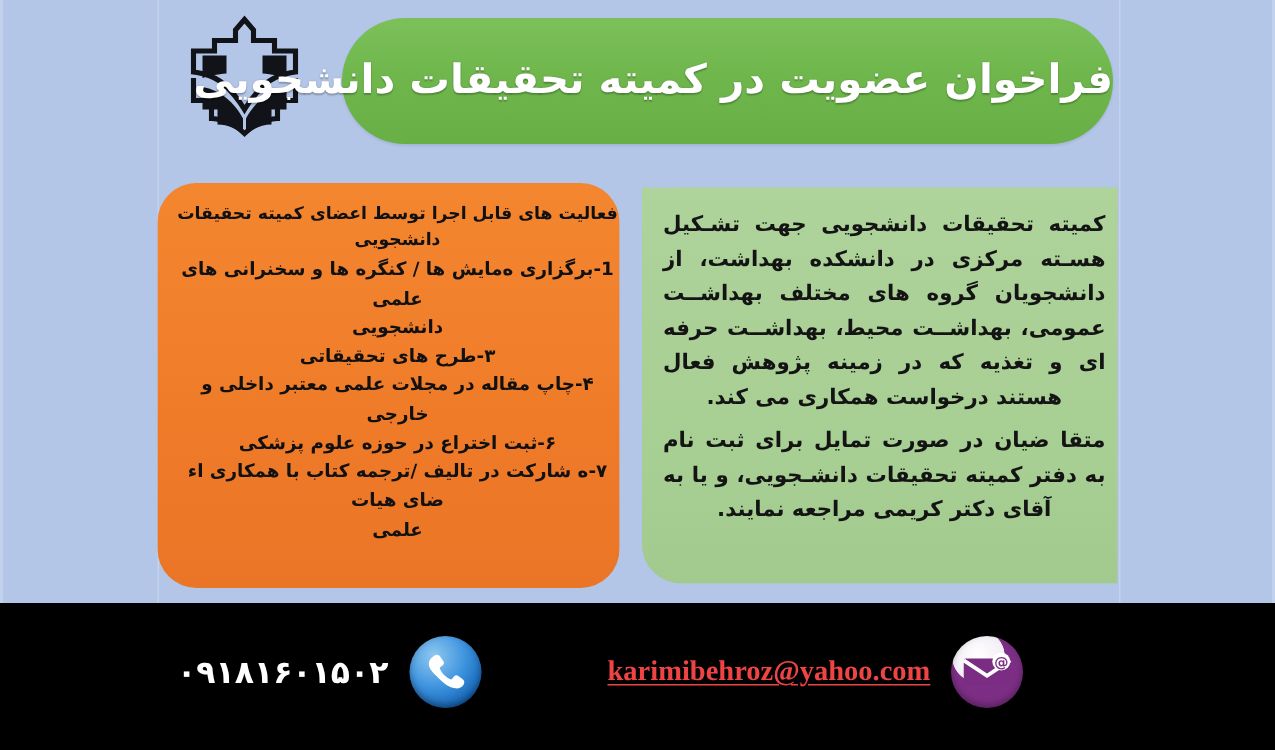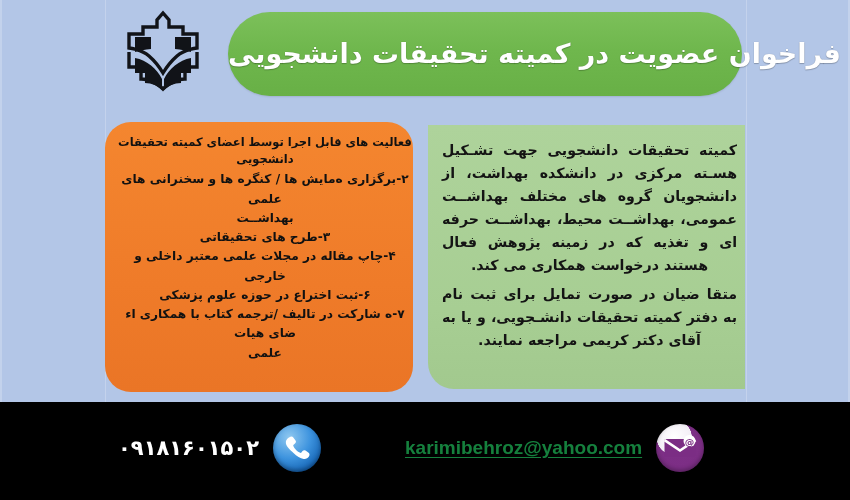--- a/index.html
+++ b/index.html
@@ -25,21 +25,21 @@
     display:flex;align-items:center;justify-content:center;
   }
   .logo svg{display:block;}
 
   .banner{
     position:absolute;left:228px;top:12px;width:514px;height:84px;
     background:#70b84e;
     background-image:linear-gradient(180deg,#7cc05a 0%,#6fb74d 45%,#68b046 100%);
     border-radius:42px/42px;
     box-shadow:0 1px 2px rgba(0,0,0,.10);
-    display:flex;align-items:center;justify-content:flex-end;
+    display:flex;align-items:center;justify-content:flex-start;
   }
   .banner-title{
     color:#ffffff;
     font-size:27px;
     font-weight:bold;
     letter-spacing:0px;
     white-space:nowrap;
     direction:rtl;
     text-shadow:0 1px 1px rgba(0,0,0,.22), 0 0 1px rgba(0,0,0,.25);
     transform:translateY(-1px);
@@ -107,22 +107,22 @@
     box-shadow:inset 0 -2px 4px rgba(0,0,0,.3);
   }
   .icon-circle svg{display:block;}
 
   .phone-num{
     color:#ffffff;font-size:21px;font-weight:bold;direction:rtl;
     font-family:"DejaVu Sans","Liberation Sans",sans-serif;
     letter-spacing:1px;white-space:nowrap;
   }
   .email-addr{
-    color:#15803d;font-size:19px;font-weight:bold;direction:ltr;
-    font-family:Liberation Sans, sans-serif;
+    color:#ef4444;font-size:19px;font-weight:bold;direction:ltr;
+    font-family:Liberation Serif, serif;
     text-decoration:underline;text-underline-offset:3px;white-space:nowrap;
   }
 </style>
 </head>
 <body>
 
 <div id="poster">
 
   <div class="page-edge-left"></div>
   <div class="page-edge-right"></div>
@@ -153,22 +153,22 @@
       </svg>
     </div>
 
     <div class="banner">
       <div class="banner-title">فراخوان عضویت در کمیته تحقیقات دانشجویی</div>
     </div>
   </div>
 
   <div class="box-orange">
     <p class="ol-head">فعالیت های قابل اجرا توسط اعضای کمیته تحقیقات دانشجویی</p>
-    <p class="ol-line c">۲-برگزاری ه‌مایش ها / کنگره ها و  سخنرانی های علمی</p>
-    <p class="ol-line c">بهداشــت</p>
+    <p class="ol-line c">1-برگزاری ه‌مایش ها / کنگره ها و  سخنرانی های علمی</p>
+    <p class="ol-line c">دانشجویی</p>
     <p class="ol-line c">۳-طرح های تحقیقاتی</p>
     <p class="ol-line c">۴-چاپ مقاله در مجلات علمی معتبر داخلی و خارجی</p>
     <p class="ol-line c">۶-ثبت اختراع در حوزه علوم پزشکی</p>
     <p class="ol-line c">۷-ه  شارکت در تالیف /ترجمه کتاب با همکاری اء  ضای هیات</p>
     <p class="ol-line c">علمی</p>
   </div>
 
   <div class="green-top-cap"></div>
   <div class="box-green">
     <p class="gp">کمیته تحقیقات دانشجویی جهت تشـکیل هسـته مرکزی در دانشکده بهداشت، از دانشجویان گروه های مختلف بهداشــت عمومی، بهداشــت محیط، بهداشــت حرفه ای و تغذیه که در زمینه پژوهش فعال هستند درخواست همکاری می کند.</p>

